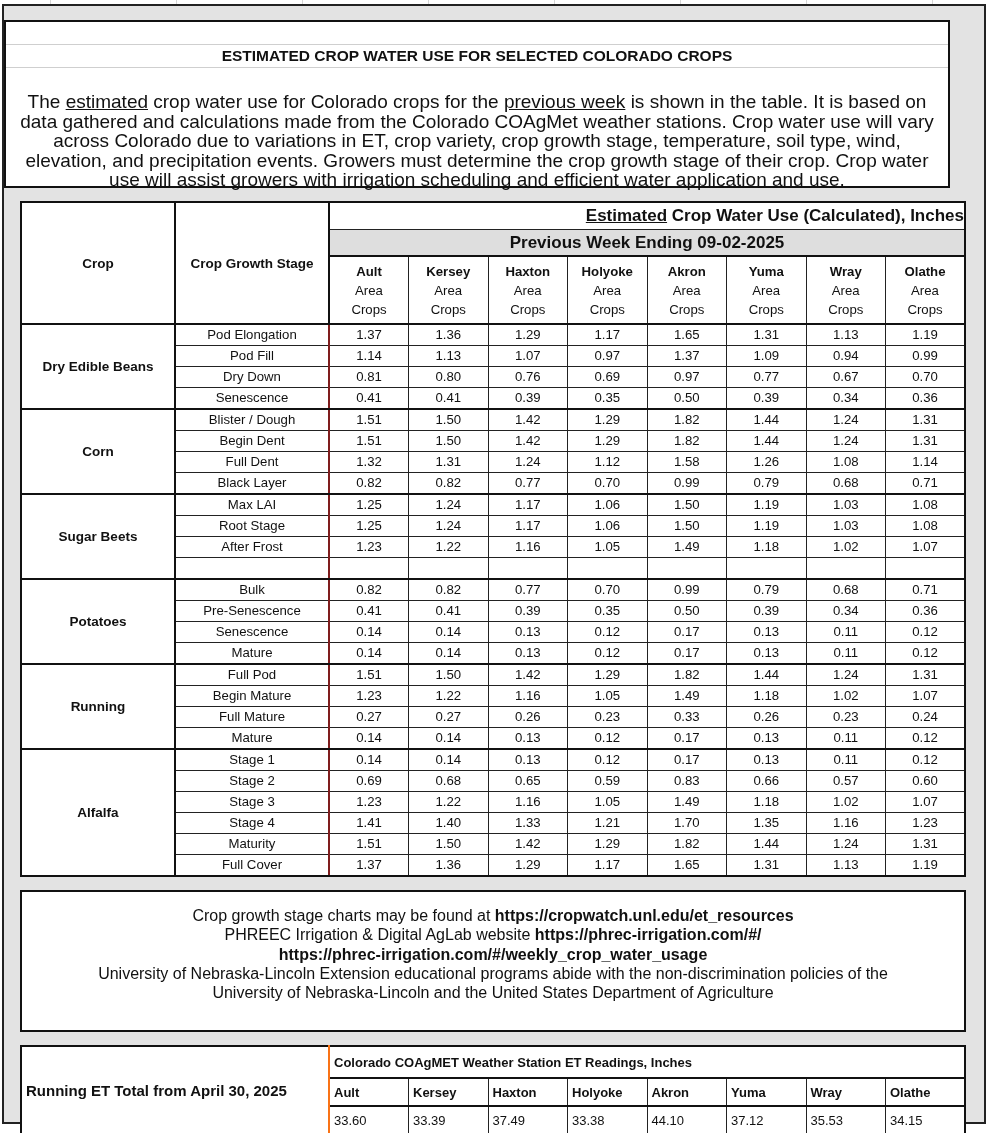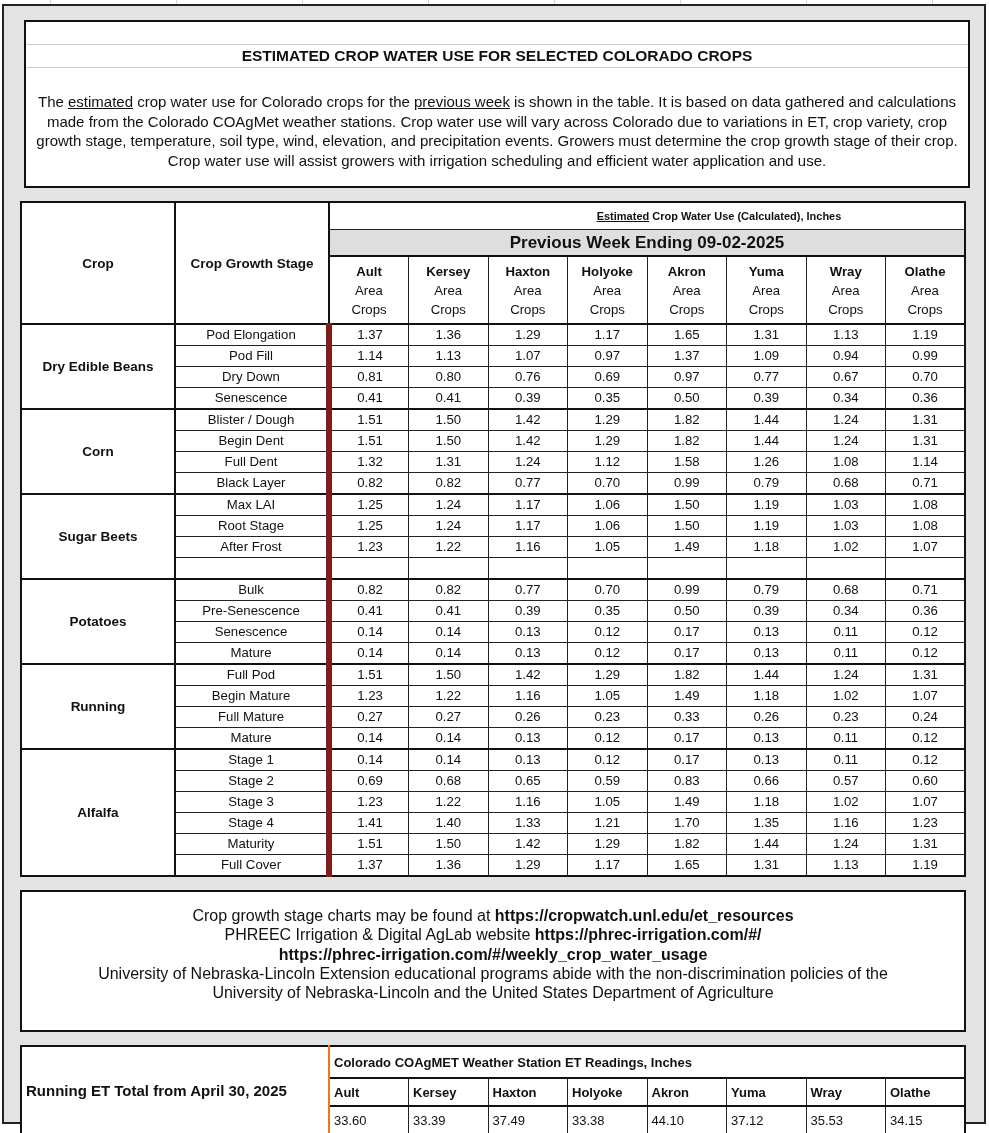--- a/index.html
+++ b/index.html
@@ -16,47 +16,47 @@
     background-position:50px 0;
   }
   .frame {
     position:absolute; left:2px; top:4px; width:984px; height:1120px;
     background:#e3e3e3; border:2px solid #222; box-sizing:border-box;
   }
   .box {
     position:absolute; background:#fff; border:2px solid #111; box-sizing:border-box;
   }
   
-  .title-box { left:24px; top:20px; width:946px; height:168px;padding-left:40px; }
+  .title-box { left:4px; top:20px; width:946px; height:168px;padding-left:40px; }
   .title-box .title-row {
     position:absolute; left:0; right:0; top:22px; height:22px;
     border-top:1px solid #cfcfcf; border-bottom:1px solid #cfcfcf;
     text-align:center; font-weight:bold; font-size:15.5px; line-height:22px;
   }
   .title-box .intro {
     position:absolute; left:6px; right:6px; top:70px;
-    text-align:center; font-size:15px; line-height:19.6px;
+    text-align:center; font-size:19px; line-height:19.6px;
   }
   .u { text-decoration:underline; }
 
   
   table { border-collapse:collapse; }
   .main-table {
     position:absolute; left:20px; top:201px; width:946px;
     border:2px solid #111; background:#fff; table-layout:fixed;
   }
   .main-table td, .main-table th {
     border:1px solid #222; text-align:center; padding:0; font-size:13.2px;
   }
   .main-table th { font-weight:bold; }
   .main-table .crop-name { font-weight:bold; font-size:13.5px; border-right:2px solid #111; border-bottom:2px solid #111; }
-  .main-table .stage { border-right:6px solid #7f1d1d; }
+  .main-table .stage { border-right:2px solid #7f1d1d; }
   .main-table tr.data td { height:20px; line-height:20px; }
   .main-table tr.group-end td { border-bottom:2px solid #111; }
-  .main-table .hdr-top { height:26px; font-size:11px; text-align:center; padding-left:0; }
+  .main-table .hdr-top { height:26px; font-size:17px; text-align:right; padding-left:0; }
   .main-table .hdr-week { height:25px; background:#dedede; font-size:17px; border-bottom:2px solid #111; }
   .main-table .hdr-station { height:66px; font-weight:normal; line-height:19px; border-bottom:2px solid #111; }
   .main-table .hdr-station b { font-weight:bold; display:block; }
   .main-table .hdr-left { font-size:13.5px; border-right:2px solid #111; border-bottom:2px solid #111; }
 
   
   .info-box { left:20px; top:890px; width:946px; height:142px; }
   .info-box .lines {
     position:absolute; left:0; right:0; top:14px; text-align:center;
     font-size:16px; line-height:19.3px;

